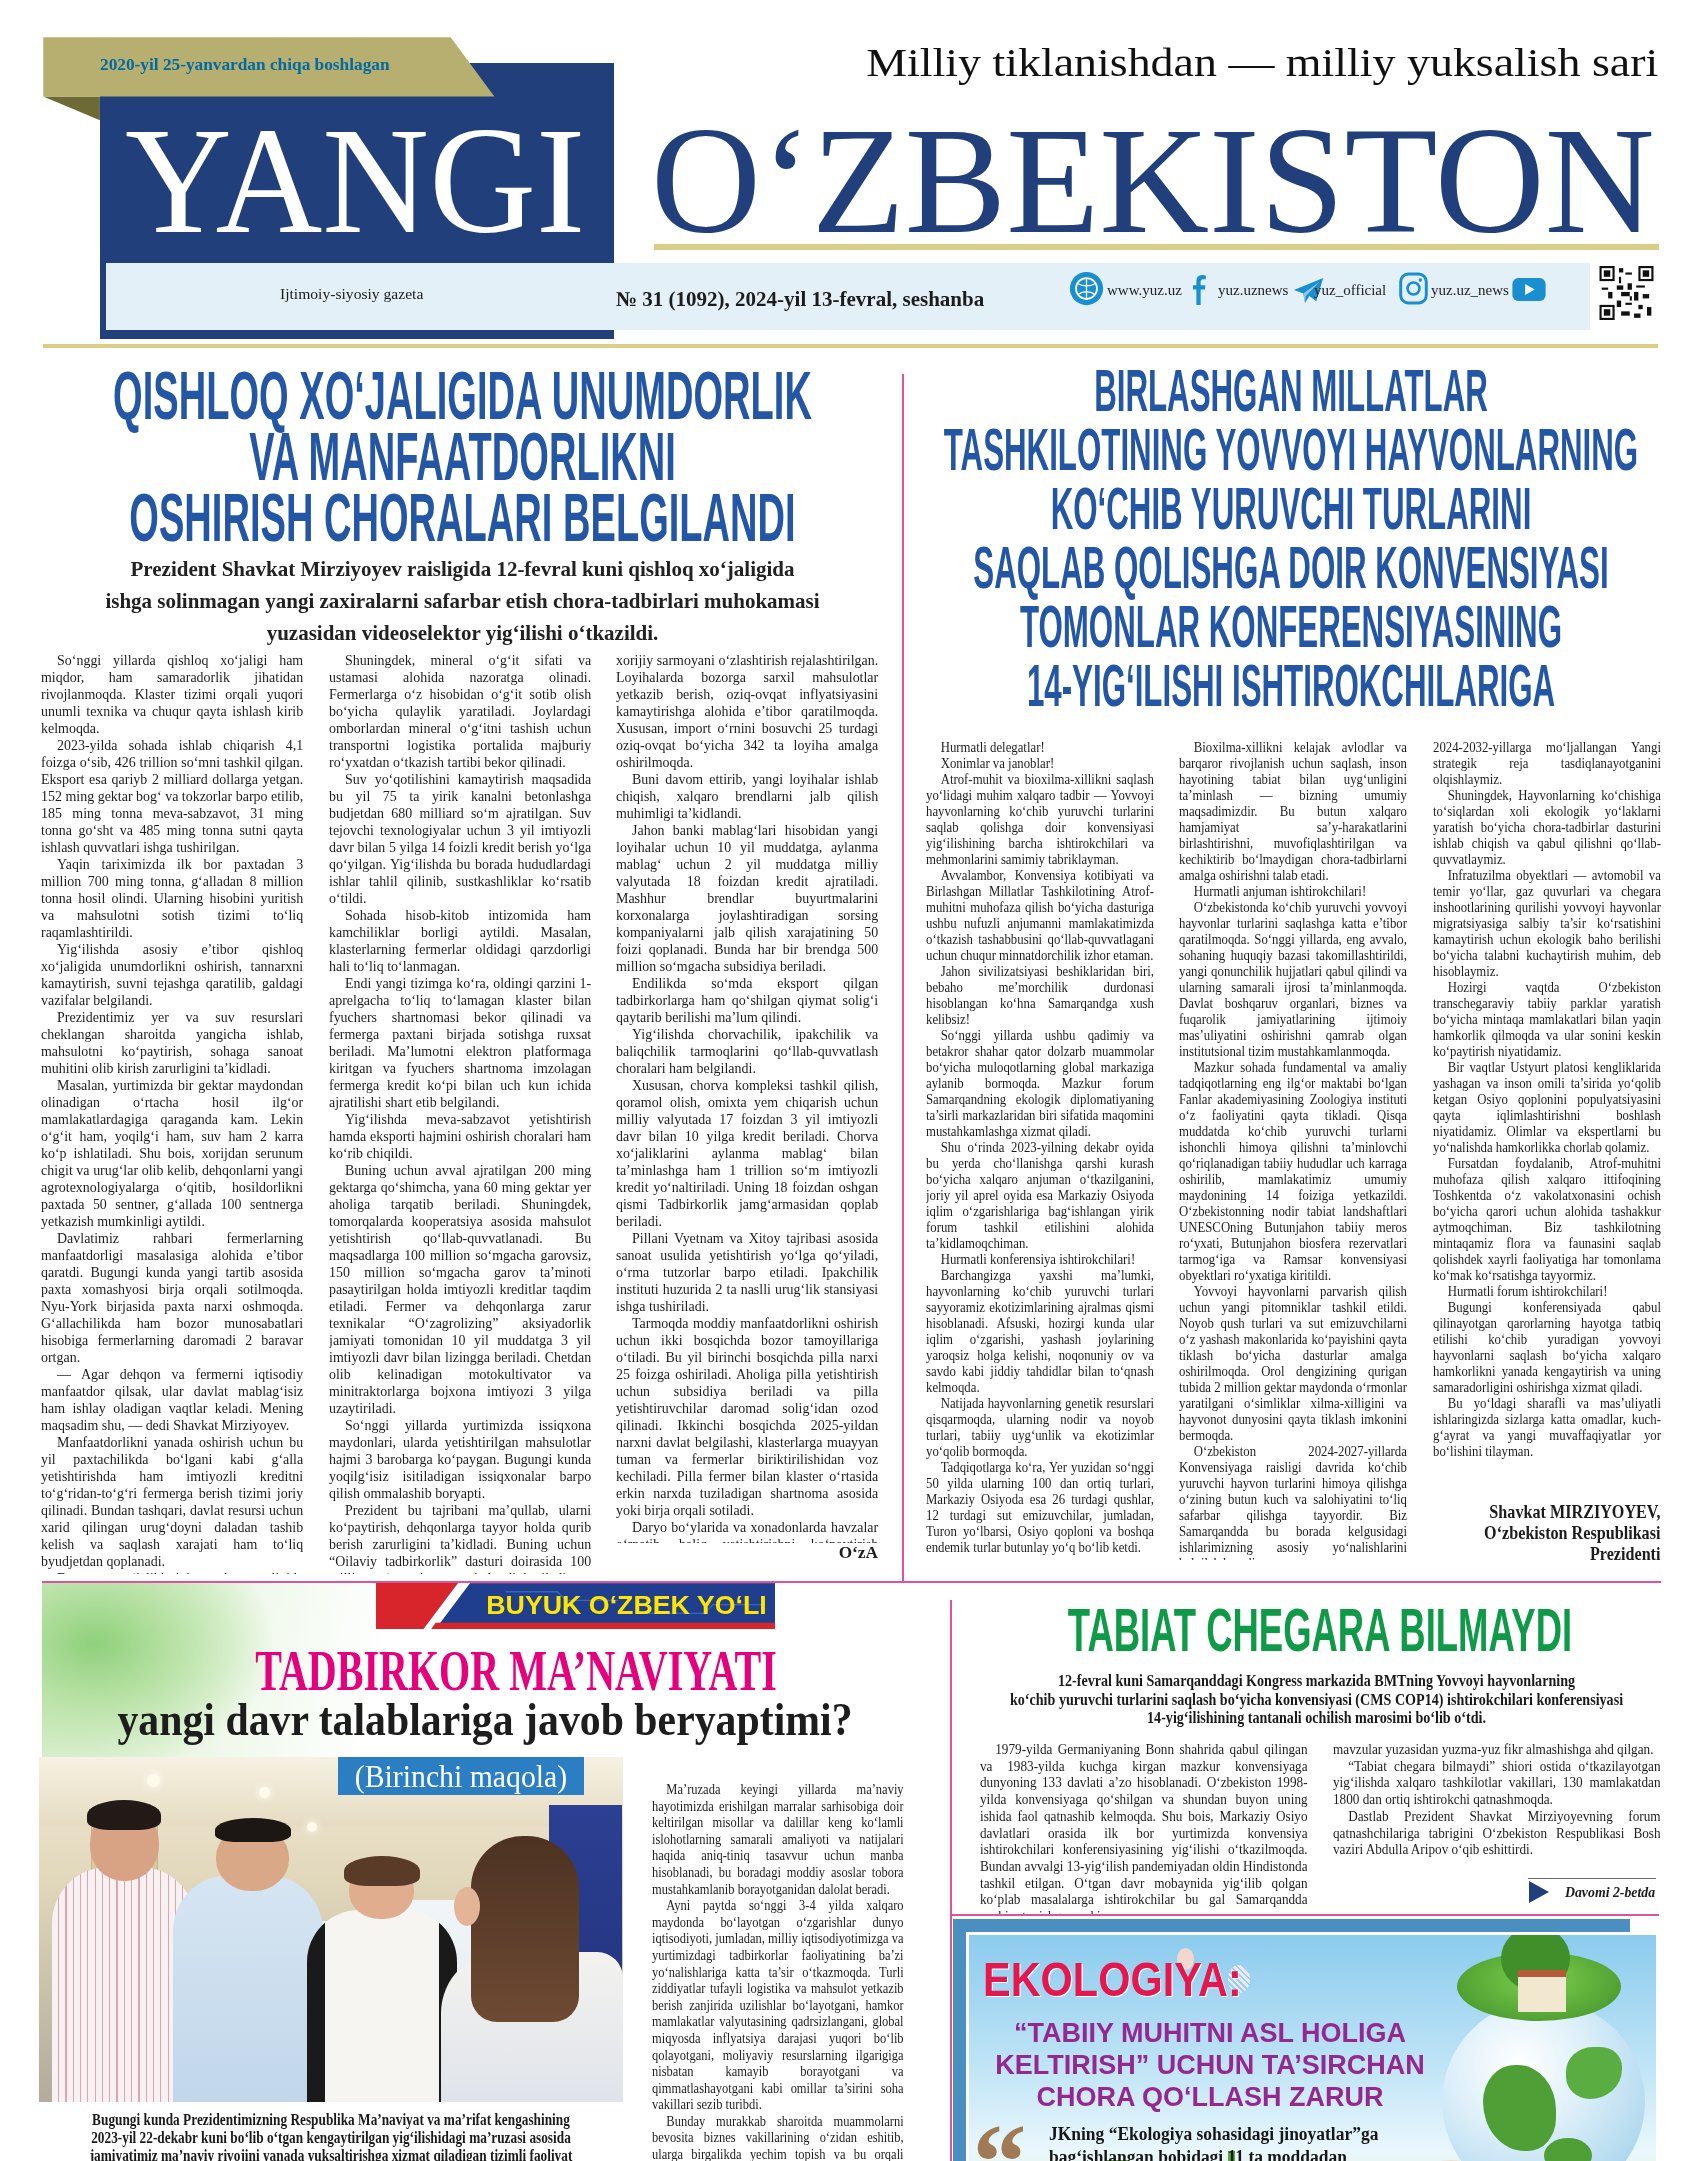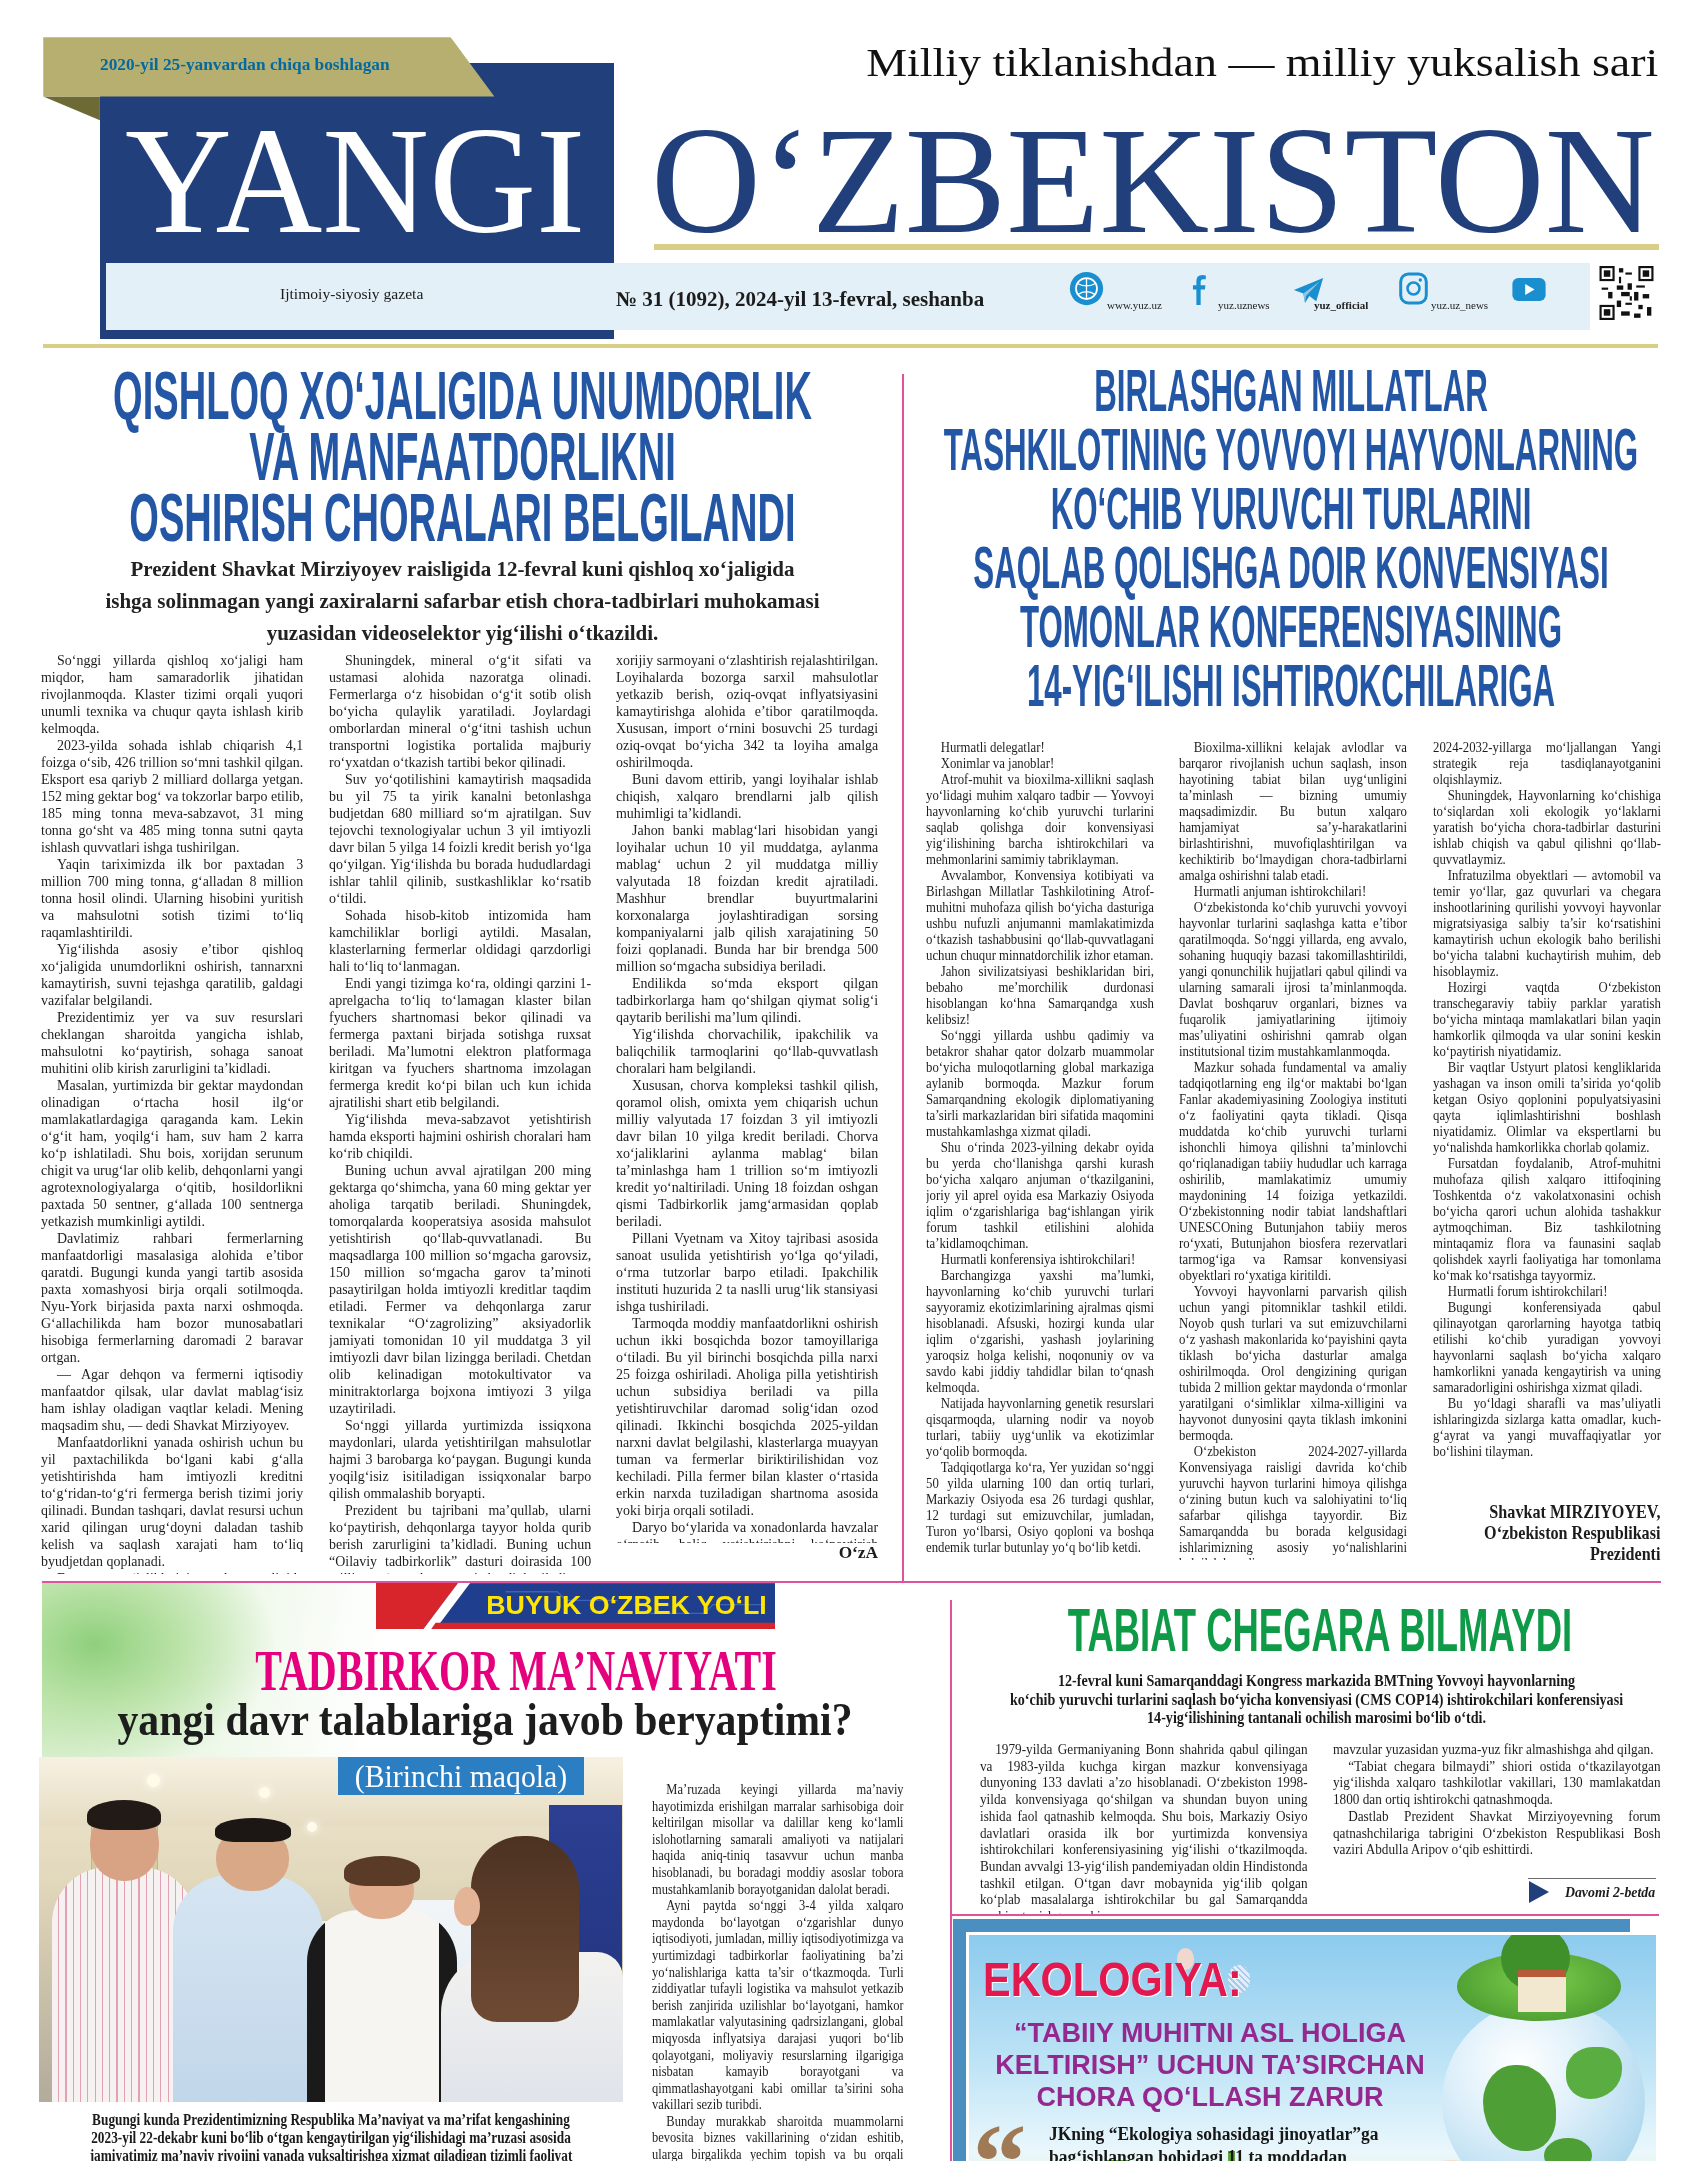--- a/index.html
+++ b/index.html
@@ -10,21 +10,21 @@
   .sq > div{width:300%;margin-left:-100%;text-align:center;white-space:nowrap;
             transform:scaleX(var(--sx,1));transform-origin:50% 0;}
   .col{position:absolute;font-size:14.7px;text-align:justify;transform-origin:0 0;overflow:hidden;color:#1d1d1d;}
   .col p{margin:0;text-indent:1.15em;}
   .col.cont p:first-child{text-indent:0;}
 
   
   .blue-box{left:100px;top:63px;width:514px;height:276px;background:var(--navy,#213f7b);}
   .title-part{top:104px;font-size:153px;line-height:153px;white-space:nowrap;transform-origin:0 0;}
   .bar{left:106px;top:263px;width:1484px;height:67px;background:var(--bar-blue,#e3f0f7);}
-  .soc-label{top:284px;font-size:11px;line-height:13px;color:#222;white-space:nowrap;margin-top:15px;}
+  .soc-label{top:284px;font-size:15px;line-height:13px;color:#222;white-space:nowrap;}
   .gold-line{background:var(--gold,#d8ce86);}
   .pink{background:var(--divider-pink,#e0529c);}
 
   
   .colL{width:276px;transform:scaleX(.95);line-height:17px;height:922px;top:652px;}
   .colR{width:262px;transform:scaleX(.87);line-height:16px;top:739px;height:821px;}
   .colB{width:296px;transform:scaleX(.85);line-height:16.6px;}
   .colN{width:364px;transform:scaleX(.9);line-height:16.7px;top:1741px;height:173px;}
 
   .davomi-line{height:1.3px;background:#6a6a6a;}
@@ -69,21 +69,21 @@
   </svg>
   <div class="a soc-label" style="left:1107px;">www.yuz.uz</div>
   <svg class="a" style="left:1192px;top:275px" width="15.6" height="30" viewBox="0 0 36 70">
     <path d="M24 0 Q10 0 10 14 L10 24 L2 24 L2 34 L10 34 L10 70 L20 70 L20 34 L30 34 L31 24 L20 24 L20 15 Q20 10 26 10 L32 10 L32 1 Z" fill="#1a8fd0"></path>
   </svg>
   <div class="a soc-label" style="left:1218px;">yuz.uznews</div>
   <svg class="a" style="left:1293px;top:277px" width="31" height="27" viewBox="0 0 72 62">
     <polygon points="70,2 2,30 24,38 28,60 38,44 54,56" fill="#1a8fd0"></polygon>
     <polygon points="24,38 62,10 30,44 28,60" fill="#8fc5e6"></polygon>
   </svg>
-  <div class="a soc-label" style="left:1314px;font-weight:bold;">yuz_official</div>
+  <div class="a soc-label" style="left:1314px;">yuz_official</div>
   <svg class="a" style="left:1399px;top:272px" width="29" height="33" viewBox="0 0 68 76">
     <rect x="4" y="4" width="60" height="68" rx="18" fill="none" stroke="#1a8fd0" stroke-width="7"></rect>
     <circle cx="34" cy="38" r="14" fill="none" stroke="#1a8fd0" stroke-width="6"></circle>
     <circle cx="50" cy="18" r="4" fill="#1a8fd0"></circle>
   </svg>
   <div class="a soc-label" style="left:1431px;">yuz.uz_news</div>
   <svg class="a" style="left:1512px;top:278px" width="34" height="23" viewBox="0 0 78 54">
     <rect x="0" y="0" width="78" height="54" rx="14" fill="#1a8fd0"></rect>
     <polygon points="30,14 52,27 30,40" fill="#fff"></polygon>
   </svg>

